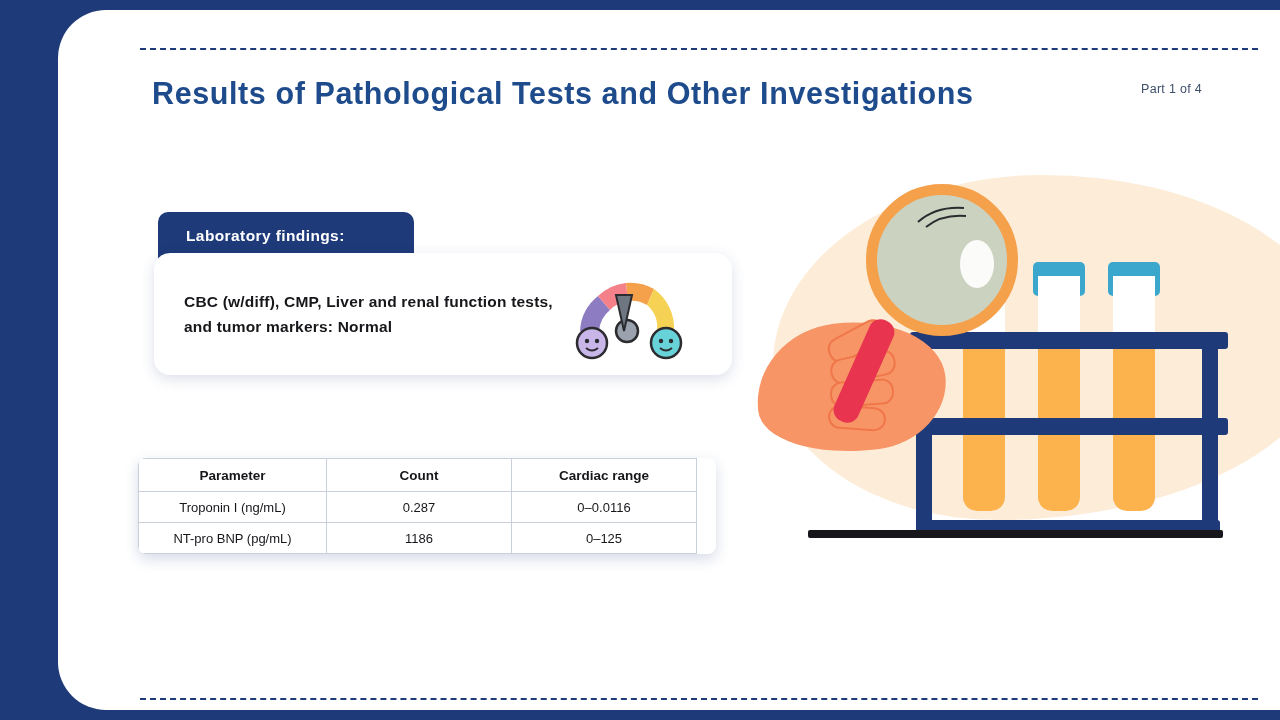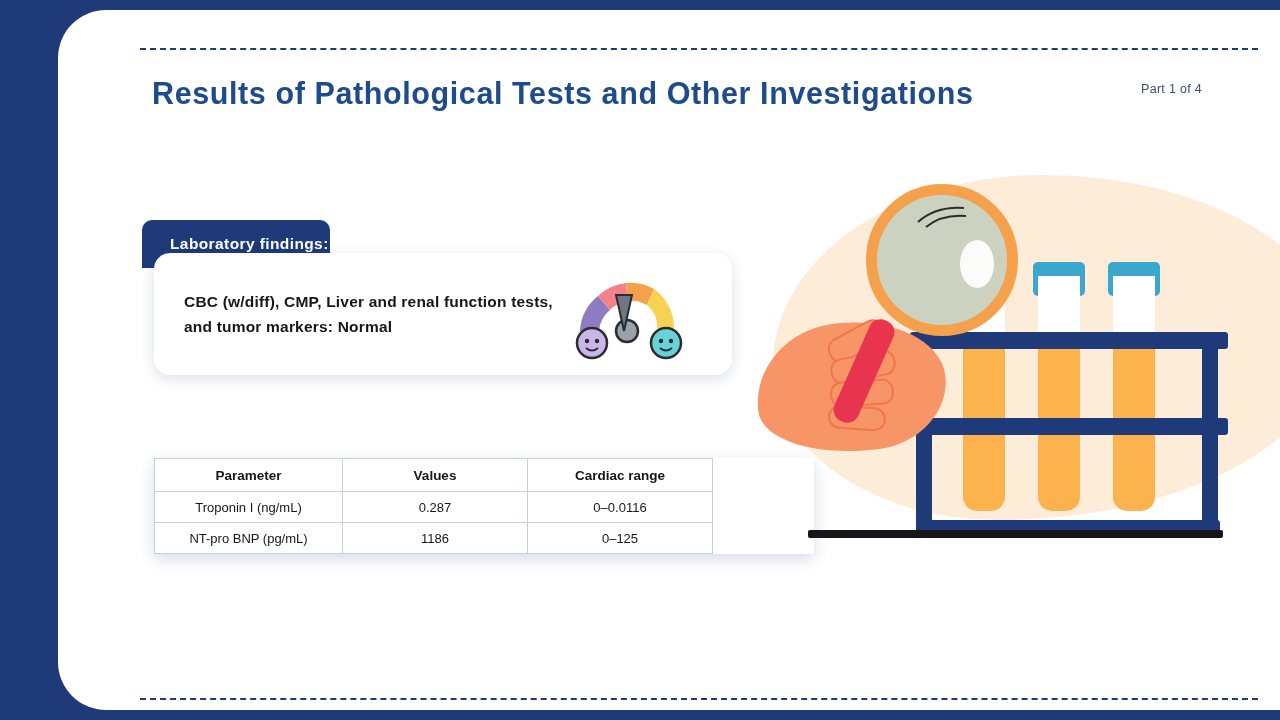--- a/index.html
+++ b/index.html
@@ -62,21 +62,21 @@
     background: #1e3a79;
     color: #ffffff;
     font-size: 15.5px;
     font-weight: bold;
     letter-spacing: 0.4px;
     border-radius: 10px 10px 0 0;
     display: flex;
     align-items: center;
     padding-left: 28px;
   }
-  #tab-lab { left: 84px; top: 202px; width: 188px; height: 48px; margin-top: 8px; }
+  #tab-lab { left: 100px; top: 202px; width: 256px; height: 48px; }
   #tab-cardiac { left: 96px; top: 402px; width: 237px; height: 48px; }
 
   
   .lab-panel {
     position: absolute;
     left: 96px;
     top: 243px;
     width: 578px;
     height: 122px;
     background: #ffffff;
@@ -100,25 +100,25 @@
     position: absolute;
     right: 14px;
     top: 16px;
     width: 160px;
     height: 92px;
   }
 
   
   .table-wrap {
     position: absolute;
-    left: 96px;
+    left: 80px;
     top: 448px;
-    width: 660px;
+    width: 578px;
     background: #ffffff;
-    border-radius: 0;
+    border-radius: 8px;
     box-shadow: 0 5px 14px rgba(30,58,121,0.18);
     overflow: hidden;
   }
   table {
     border-collapse: collapse;
     width: 558px;
     table-layout: fixed;
   }
   th, td {
     border: 1px solid #c9cfdb;
@@ -342,21 +342,21 @@
     <div class="table-wrap">
       <table>
         <colgroup>
             <col class="c1">
             <col class="c2">
             <col class="c3">
           </colgroup>
         <thead>
           <tr>
             <th>Parameter</th>
-            <th>Values</th>
+            <th>Count</th>
             <th>Cardiac range</th>
           </tr>
         </thead>
         <tbody>
           <tr>
             <td>Troponin I (ng/mL)</td>
             <td>0.287</td>
             <td>0–0.0116</td>
           </tr>
           <tr>

